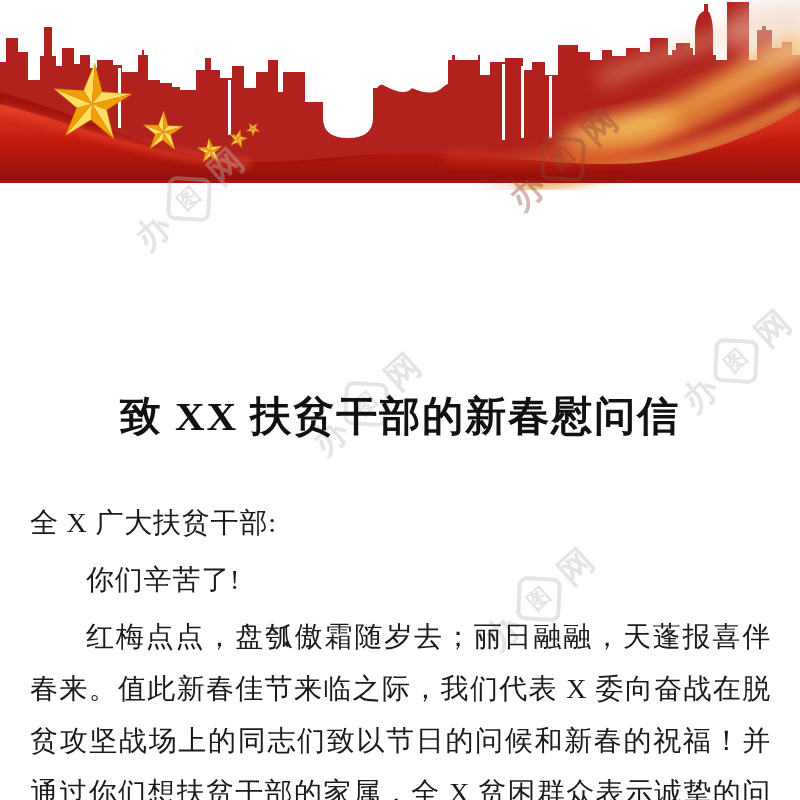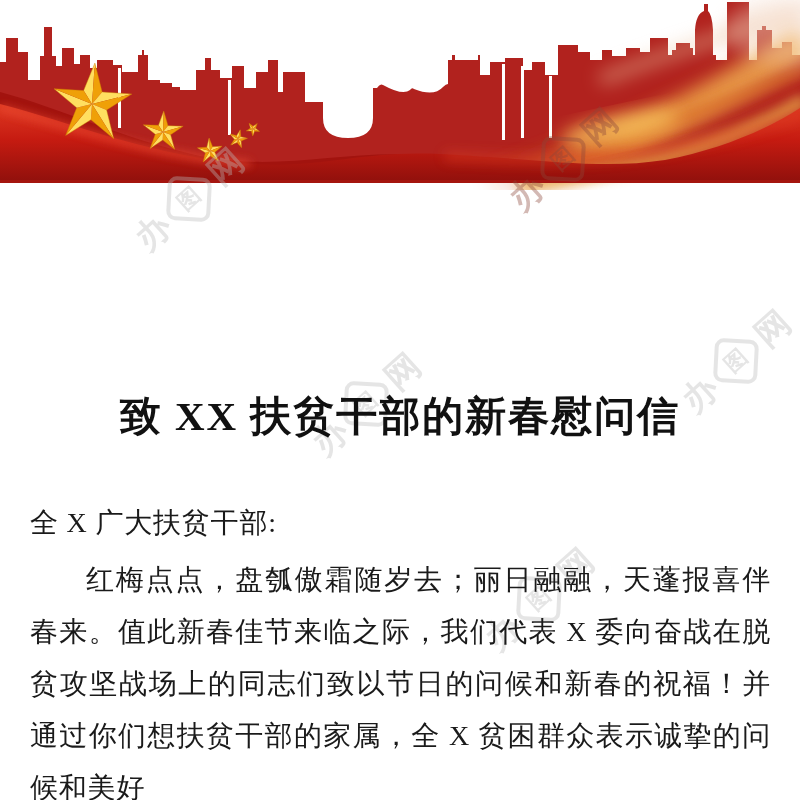--- a/index.html
+++ b/index.html
@@ -194,16 +194,17 @@
     <span class="wm-logo">
         <span>图</span>
       </span>
     <span>网</span>
   </div>
 
   <h1 class="title">致 XX 扶贫干部的新春慰问信</h1>
 
   <div class="content">
     <p>全 X 广大扶贫干部:</p>
+    <p class="p-indent">你们辛苦了!</p>
     <p class="p-indent p-justify">红梅点点，盘瓠傲霜随岁去；丽日融融，天蓬报喜伴春来。值此新春佳节来临之际，我们代表 X 委向奋战在脱贫攻坚战场上的同志们致以节日的问候和新春的祝福！并通过你们想扶贫干部的家属，全 X 贫困群众表示诚挚的问候和美好</p>
   </div>
 
 </div>
 
 </body></html>

